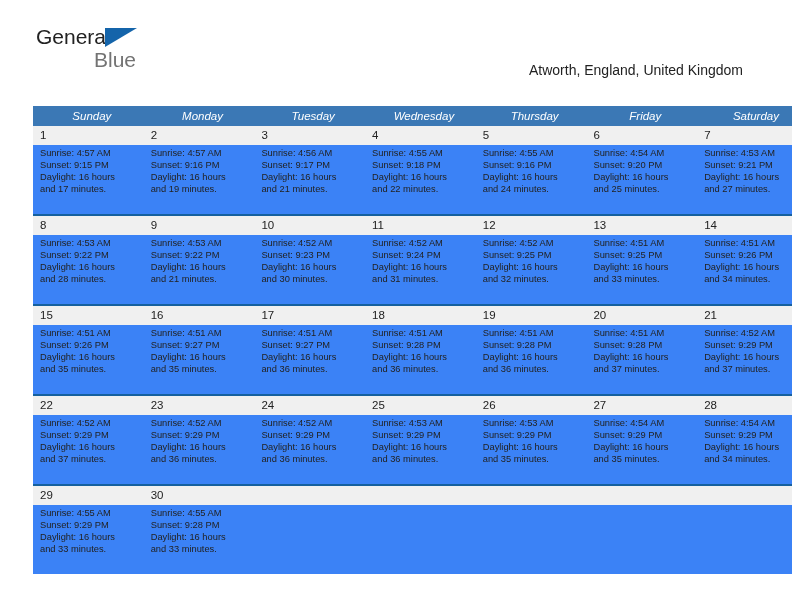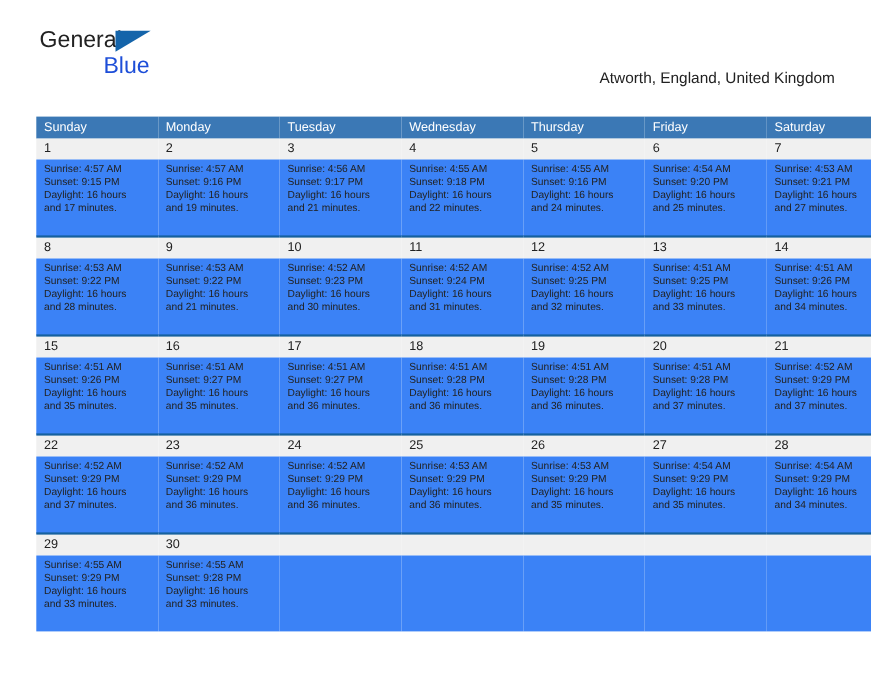--- a/index.html
+++ b/index.html
@@ -50,35 +50,35 @@
     top: 2px;
     width: 0;
     height: 0;
     border-left: 32px solid #1464aa;
     border-bottom: 19px solid transparent;
   }
   .brand-row2 {
     margin-top: 2px;
     margin-left: 58px;
     font-size: 21px;
-    color: #1d4ed8;
+    color: #737373;
     font-family: "Liberation Sans", sans-serif;
   }
   .title {
     position: absolute;
     right: 0;
     top: 22px;
     font-size: 27px;
     color: #222222;
     text-align: right;
     white-space: nowrap;
   }
   .subtitle {
     position: absolute;
-    right: 0;
+    right: 16px;
     top: 62px;
     font-size: 14px;
     color: #222222;
     text-align: right;
     white-space: nowrap;
   }
 
   
   .calendar {
     position: absolute;
@@ -89,24 +89,25 @@
   table.cal {
     width: 726px;
     border-collapse: collapse;
     table-layout: fixed;
   }
   table.cal th {
     background: #3b78b5;
     color: #ffffff;
     font-size: 11.5px;
     font-weight: normal;
-    text-align: left;
+    text-align: center;
     padding: 4px 0 4px 7px;
     width: 103.7px;
     border: none;
+    font-style: italic;
   }
   td.daynum {
     background: #f0f0f0;
     font-size: 11.5px;
     color: #222222;
     padding: 3px 0 3px 7px;
     border-top: 2px solid #15609e;
     vertical-align: top;
     height: 13px;
   }

